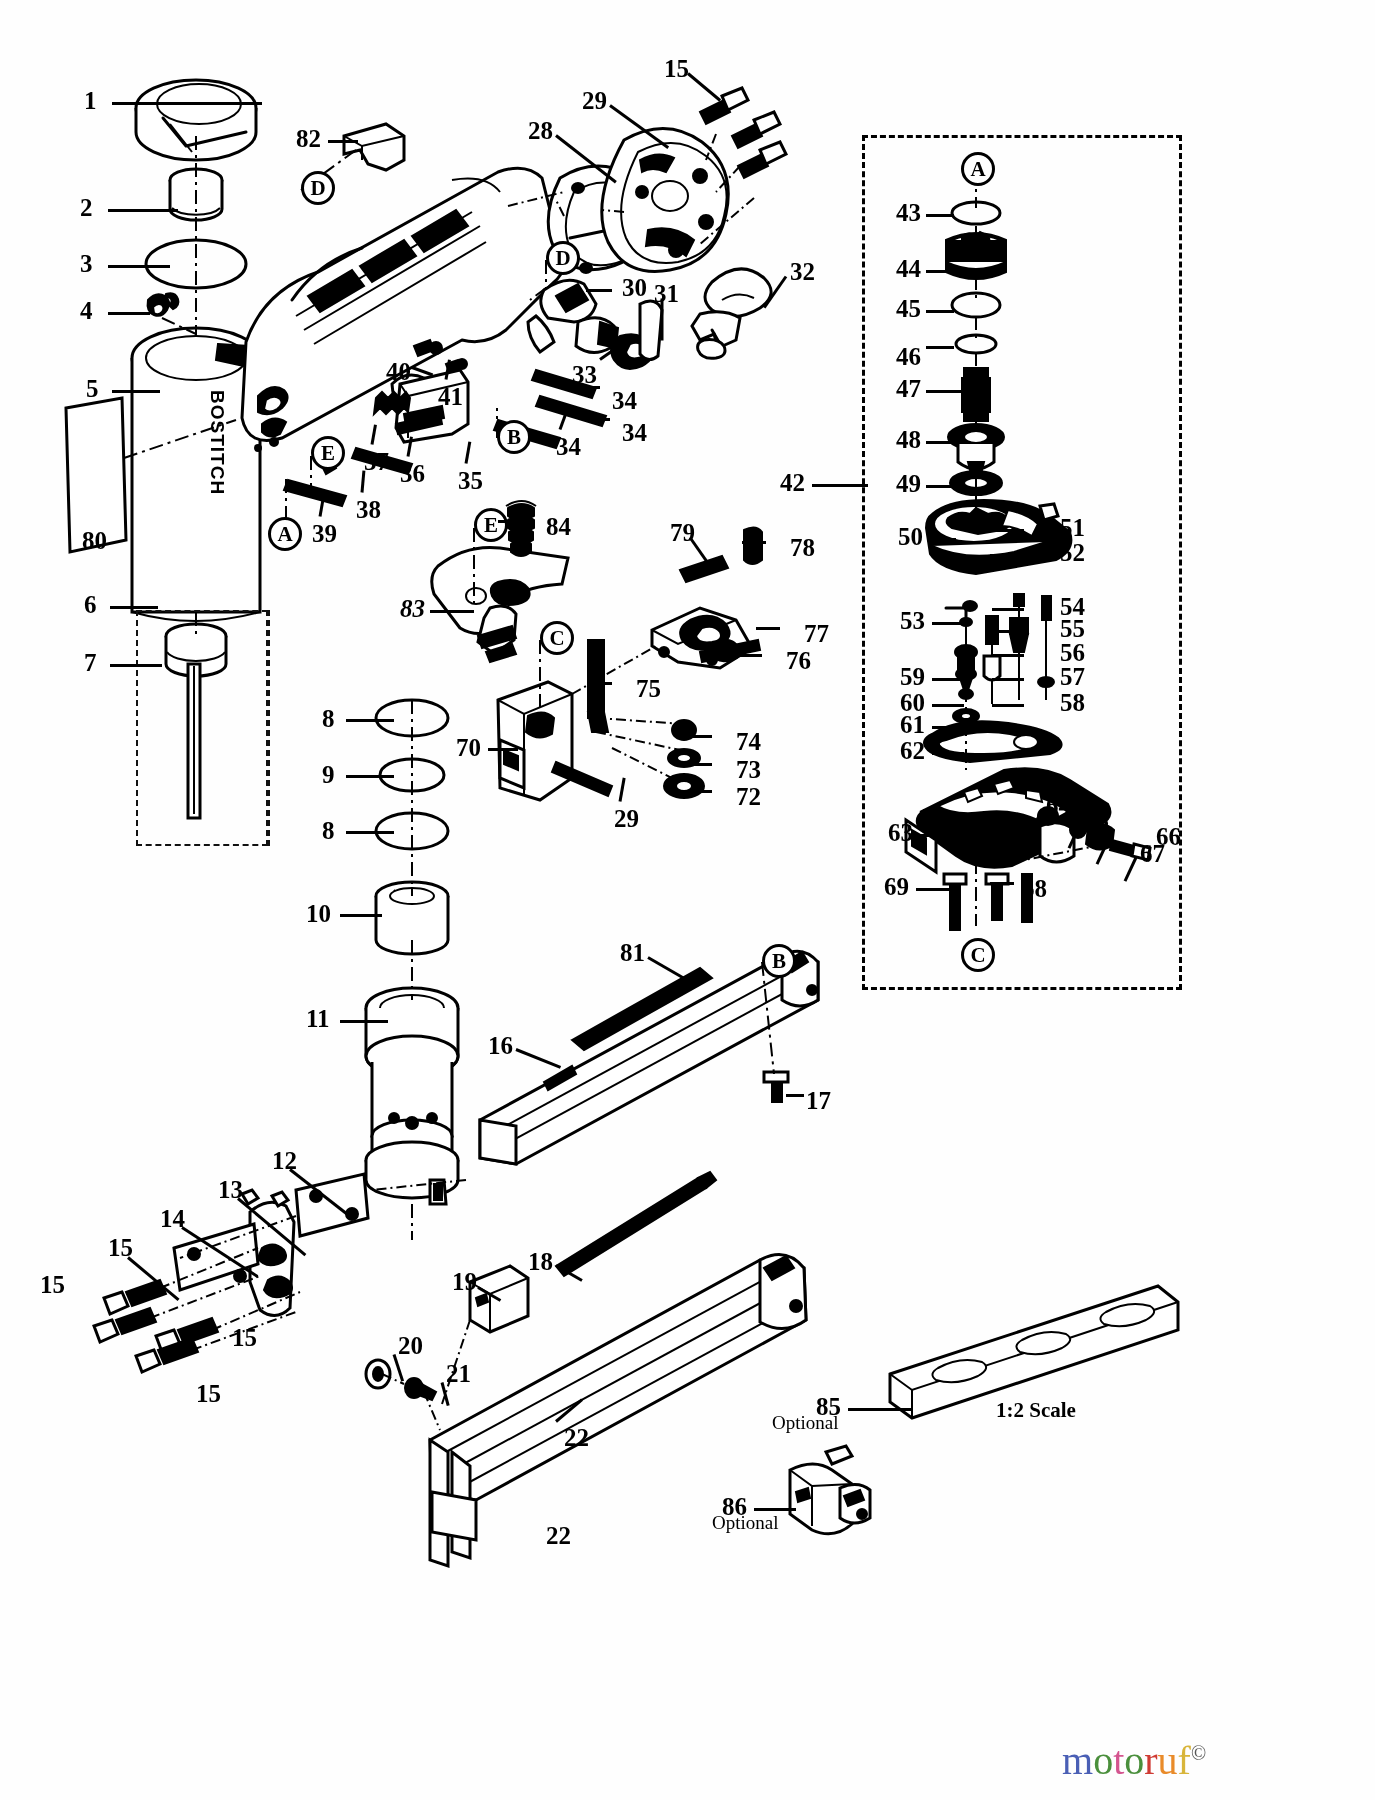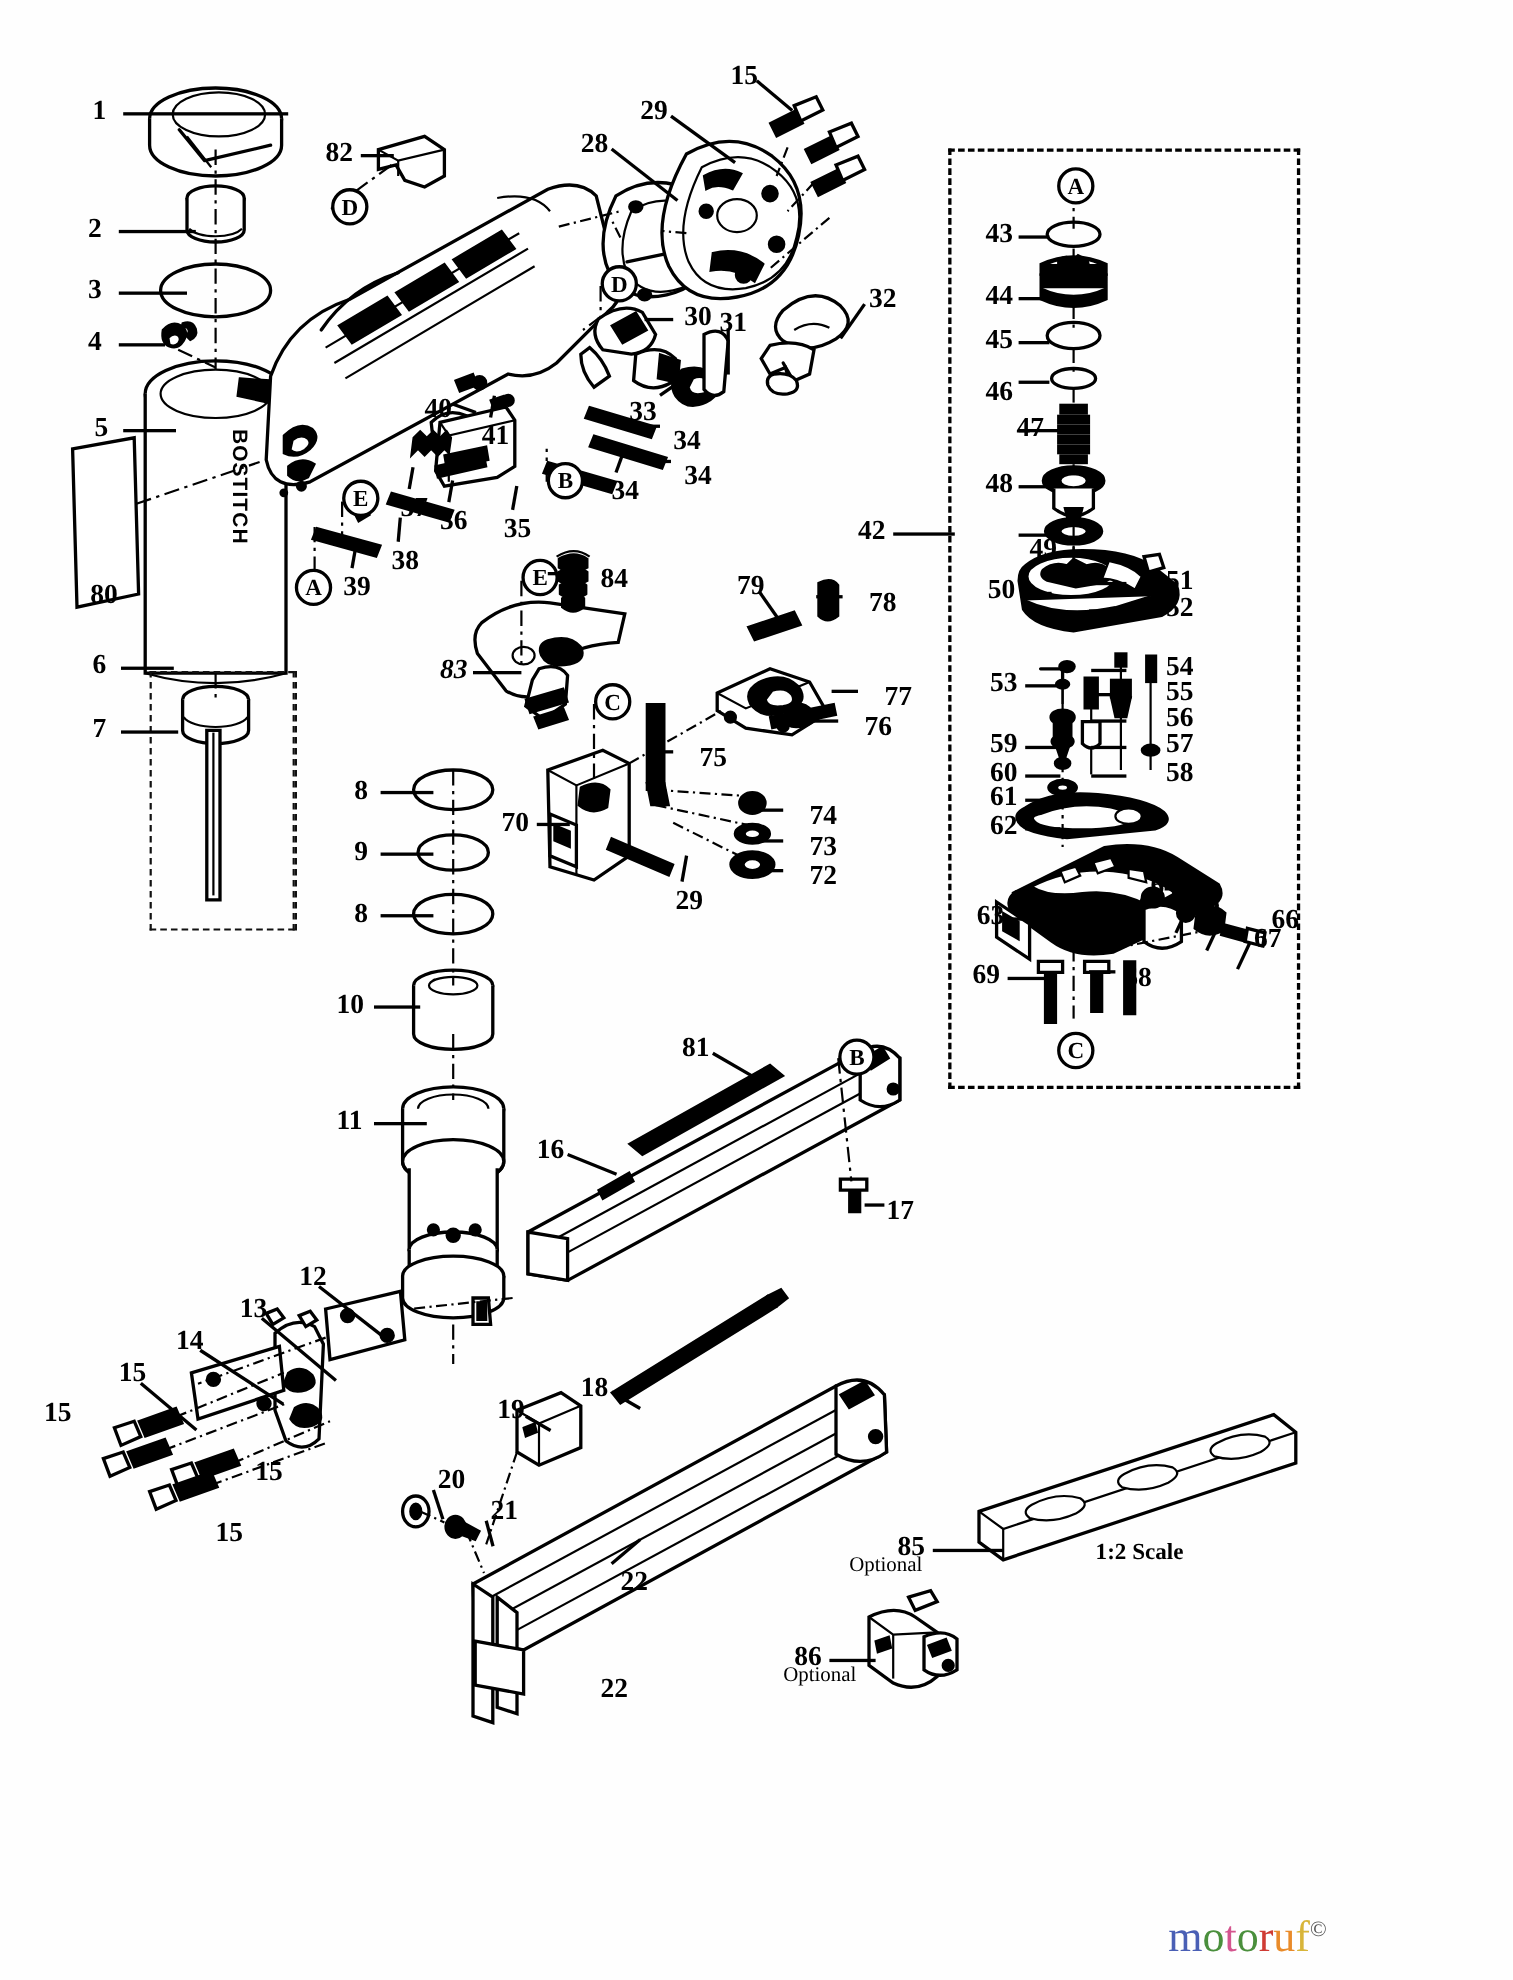--- a/index.html
+++ b/index.html
@@ -732,25 +732,25 @@
       <div class="lbl" style="left: 780px; top: 470px;">42</div>
       <div class="leader" style="left: 812px; top: 484px; width: 56px; transform: rotate(0deg);"></div>
       <div class="lbl" style="left: 896px; top: 200px;">43</div>
       <div class="leader" style="left: 926px; top: 214px; width: 28px; transform: rotate(0deg);"></div>
       <div class="lbl" style="left: 896px; top: 256px;">44</div>
       <div class="leader" style="left: 926px; top: 270px; width: 28px; transform: rotate(0deg);"></div>
       <div class="lbl" style="left: 896px; top: 296px;">45</div>
       <div class="leader" style="left: 926px; top: 310px; width: 28px; transform: rotate(0deg);"></div>
       <div class="lbl" style="left: 896px; top: 332px; margin-top: 12px;">46</div>
       <div class="leader" style="left: 926px; top: 346px; width: 28px; transform: rotate(0deg);"></div>
-      <div class="lbl" style="left: 896px; top: 376px; margin-left: 28px;">47</div>
+      <div class="lbl" style="left: 896px; top: 376px;">47</div>
       <div class="leader" style="left: 926px; top: 390px; width: 36px; transform: rotate(0deg);"></div>
       <div class="lbl" style="left: 896px; top: 427px;">48</div>
       <div class="leader" style="left: 926px; top: 441px; width: 30px; transform: rotate(0deg);"></div>
-      <div class="lbl" style="left: 896px; top: 486px; margin-left: 40px;">49</div>
+      <div class="lbl" style="left: 896px; top: 471px;">49</div>
       <div class="leader" style="left: 926px; top: 485px; width: 30px; transform: rotate(0deg);"></div>
       <div class="lbl" style="left: 898px; top: 524px;">50</div>
       <div class="leader" style="left: 928px; top: 538px; width: 28px; transform: rotate(0deg);"></div>
       <div class="lbl" style="left: 1060px; top: 515px;">51</div>
       <div class="leader" style="left: 1024px; top: 529px; width: 34px; transform: rotate(180deg);"></div>
       <div class="lbl" style="left: 1060px; top: 540px;">52</div>
       <div class="leader" style="left: 1024px; top: 554px; width: 34px; transform: rotate(180deg);"></div>
       <div class="lbl" style="left: 900px; top: 608px;">53</div>
       <div class="leader" style="left: 932px; top: 622px; width: 34px; transform: rotate(0deg);"></div>
       <div class="lbl" style="left: 1060px; top: 594px;">54</div>

